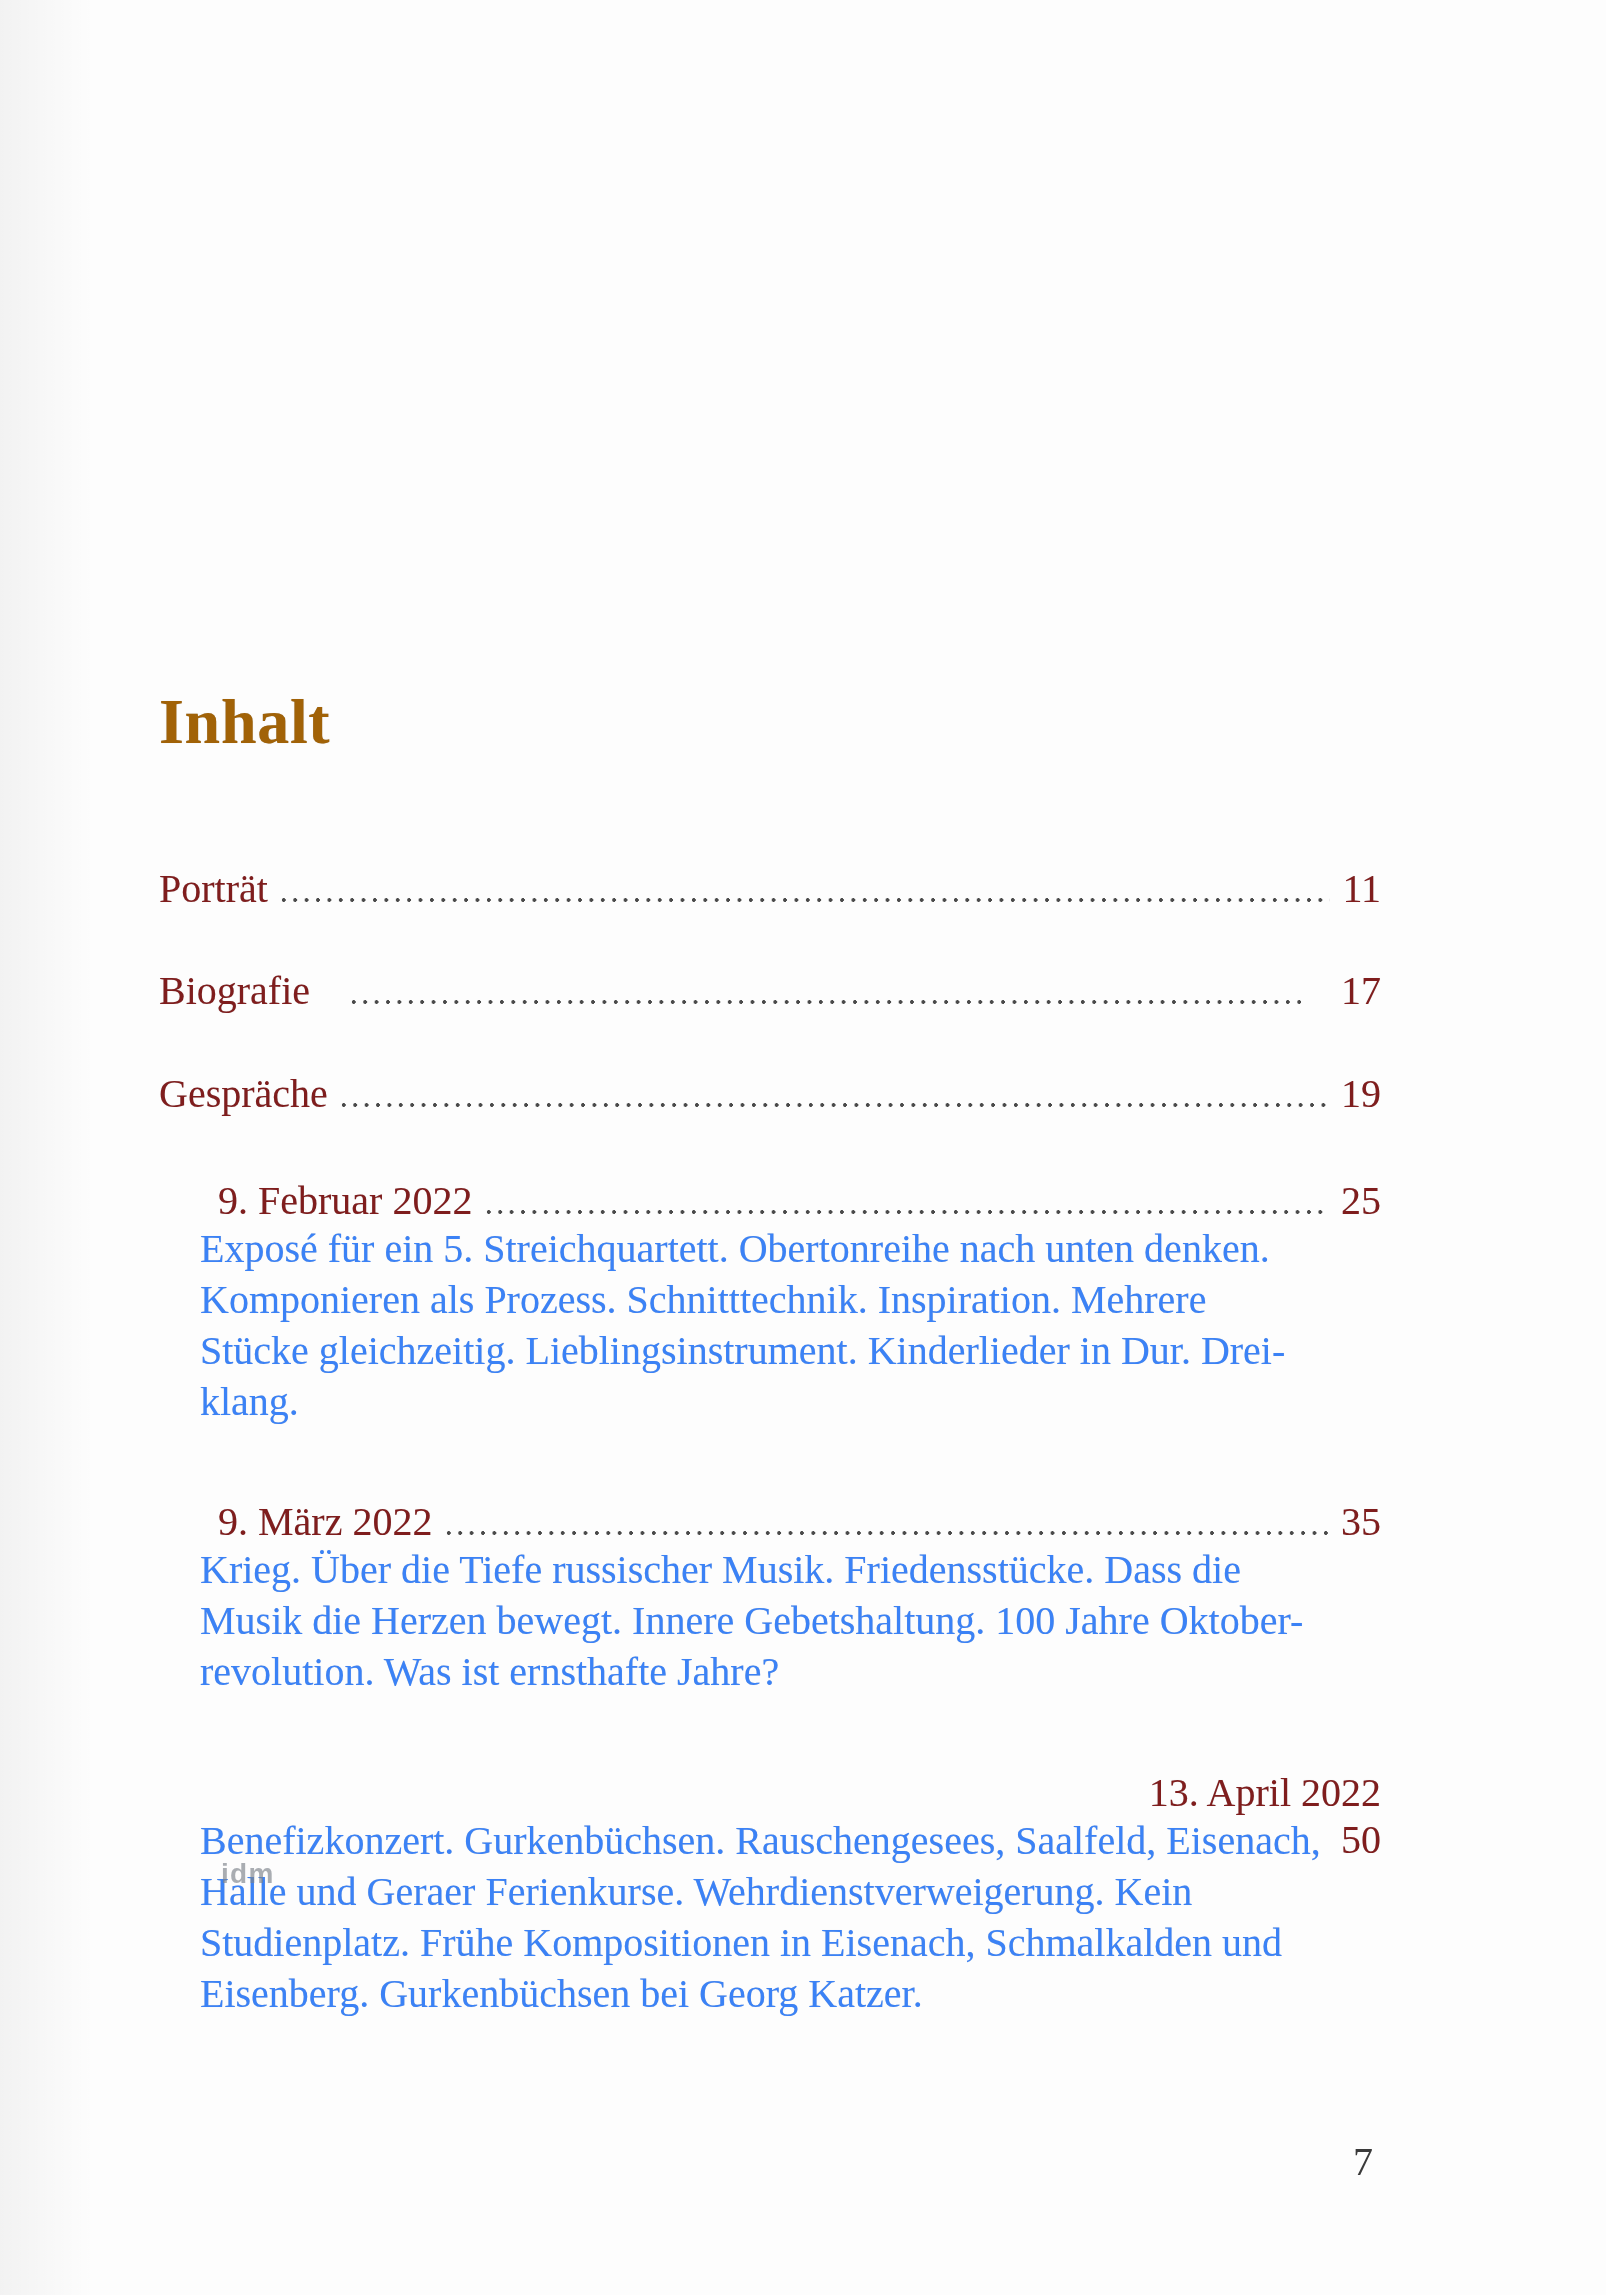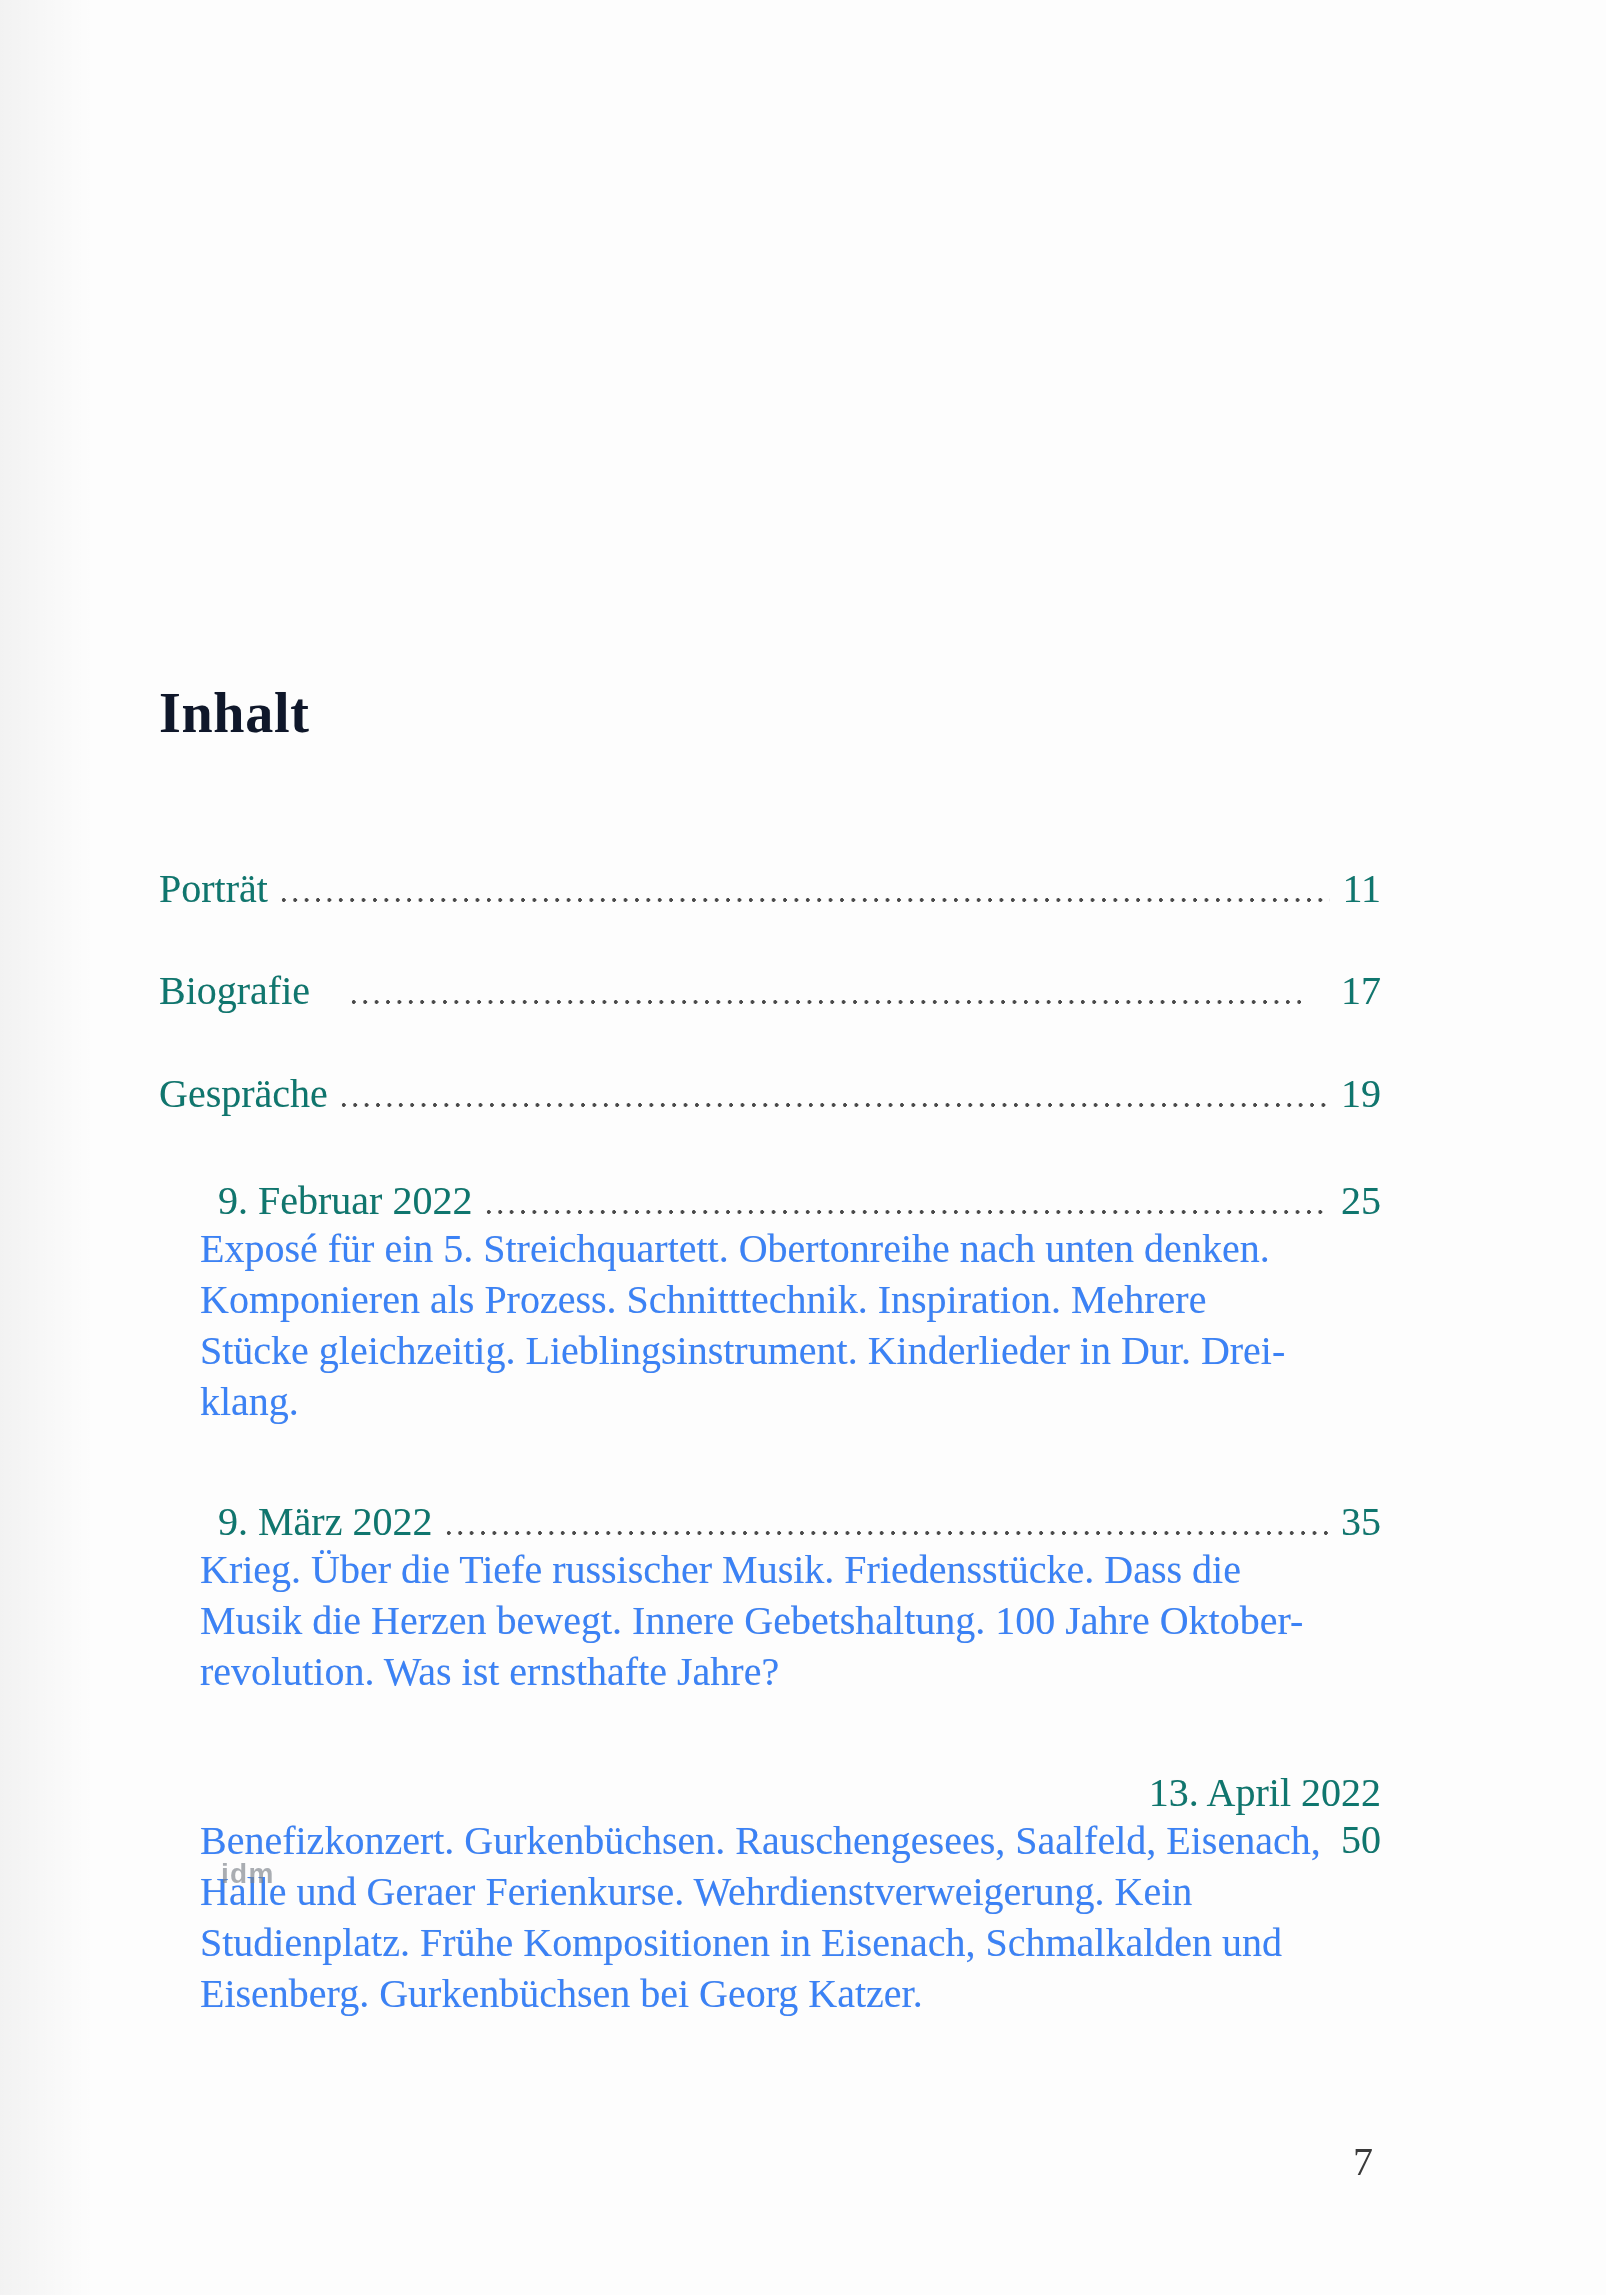--- a/index.html
+++ b/index.html
@@ -23,36 +23,36 @@
     position: absolute;
     left: 0; top: 0;
     width: 94px; height: 100%;
     background: linear-gradient(to right, rgba(0,0,0,0.045), rgba(0,0,0,0));
     pointer-events: none;
   }
   .title {
     position: absolute;
     left: 159px;
     top: 647px;
-    font-size: 56px;
+    font-size: 64px;
     line-height: 1;
     font-weight: bold;
-    color: #0f172a;
+    color: #a16207;
     letter-spacing: 0.7px;
     text-shadow: 0 0 0.7px rgba(0,0,0,0.25);
   }
   .row {
     position: absolute;
     left: 159px;
     width: 1222px;
     display: flex;
     align-items: flex-end;
     font-size: 40px;
     line-height: 1;
-    color: #0f766e;
+    color: #7f1d1d;
     text-shadow: 0 0 0.7px rgba(0,0,0,0.2);
   }
   .row.lvl2 {
     left: 218px;
     width: 1163px;
   }
   .row .label { white-space: nowrap; }
   .row .pagenum { white-space: nowrap; }
   .dots {
     flex: 1;

